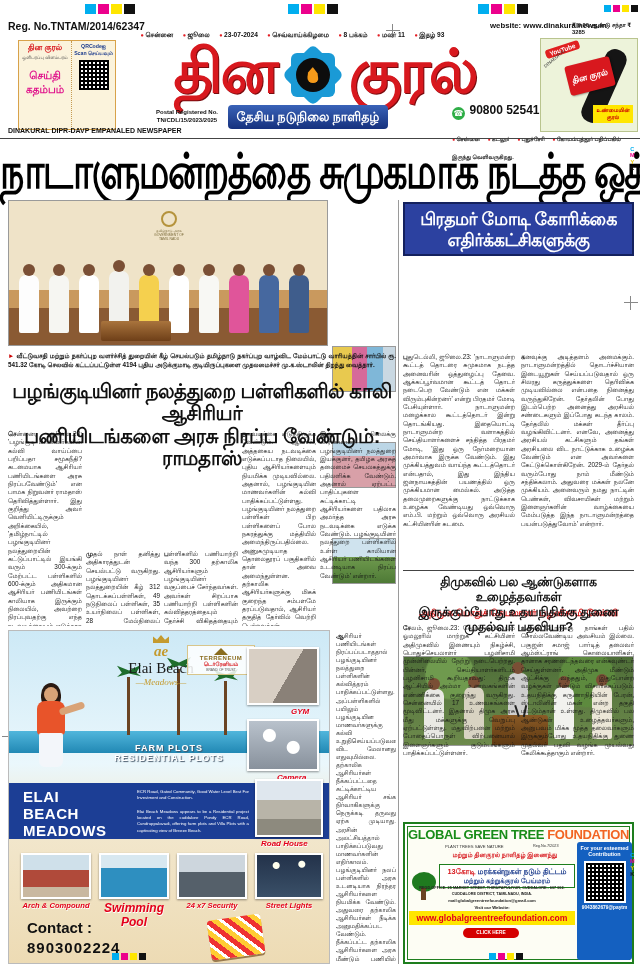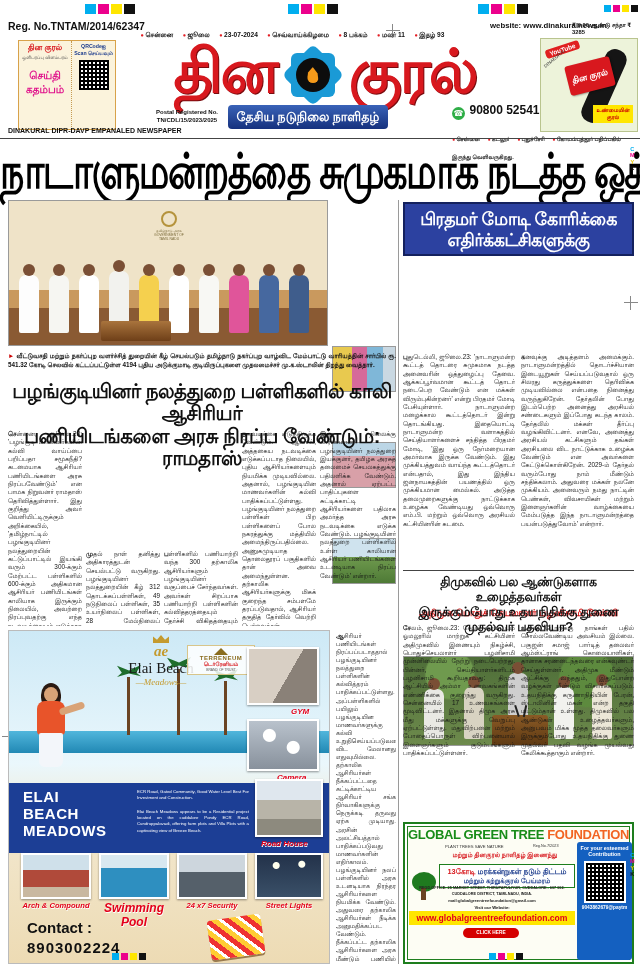--- a/index.html
+++ b/index.html
@@ -276,27 +276,31 @@
     </div>
 
     <div class="woman" style="left:18px;top:52px;width:60px;height:90px">
       <i class="hair"></i>
         <i class="face"></i>
       <i class="top"></i>
         <i class="arm"></i>
       <i class="skirt"></i>
     </div>
 
+    <div class="abs ctr b" style="left:90px;top:112px;width:140px;color:#fff;text-shadow:1px 1px 1px #456;font-size:9px;letter-spacing:1px">
+      <div>FARM PLOTS</div>
+      <div>RESIDENTIAL PLOTS</div>
+    </div>
 
     <div class="miniph" style="left:238px;top:16px;width:72px;height:58px;background:linear-gradient(120deg,#d8cfc4 0 55%,#8a8178 55%)"></div>
     <div class="abs adlabel" style="left:282px;top:76px;font-size:8px">GYM</div>
     <div class="miniph" style="left:238px;top:88px;width:72px;height:52px;background:radial-gradient(circle at 30% 30%,#fff 0 6px,transparent 7px),radial-gradient(circle at 65% 55%,#fff 0 6px,transparent 7px),linear-gradient(#b9c2cc,#88919c)"></div>
     <div class="abs adlabel" style="left:268px;top:142px;font-size:8px">Camera</div>
 
-    <div class="elai-blue" style="left:0;top:152px;width:322px;height:70px">
+    <div class="elai-blue" style="left:0;top:152px;width:322px;height:56px">
       <div class="abs b" style="left:14px;top:6px;font-size:15px;line-height:1.12;letter-spacing:.5px">
         <div>ELAI</div>
         <div>BEACH</div>
         <div>MEADOWS</div>
       </div>
       <div class="abs jt" style="left:128px;top:6px;width:112px;font-size:4.3px;line-height:1.45">ECR Road, Gated Community, Good Water Level Best For Investment and Construction.</div>
       <div class="abs jt" style="left:128px;top:26px;width:112px;font-size:4.3px;line-height:1.45">Elai Beach Meadows appears to be a Residential project located on the cuddalore Pondy ECR Road, Cundruppalavadi, offering farm plots and Villa Plots with a captivating view of Breeze Beach.</div>
     </div>
     <div class="miniph" style="left:246px;top:148px;width:68px;height:58px;background:linear-gradient(#dfe7ee 0 35%,#b8b4a8 35% 70%,#8d8a7e 70%)"></div>
     <div class="abs adlabel" style="left:252px;top:208px;font-size:8px">Road House</div>

